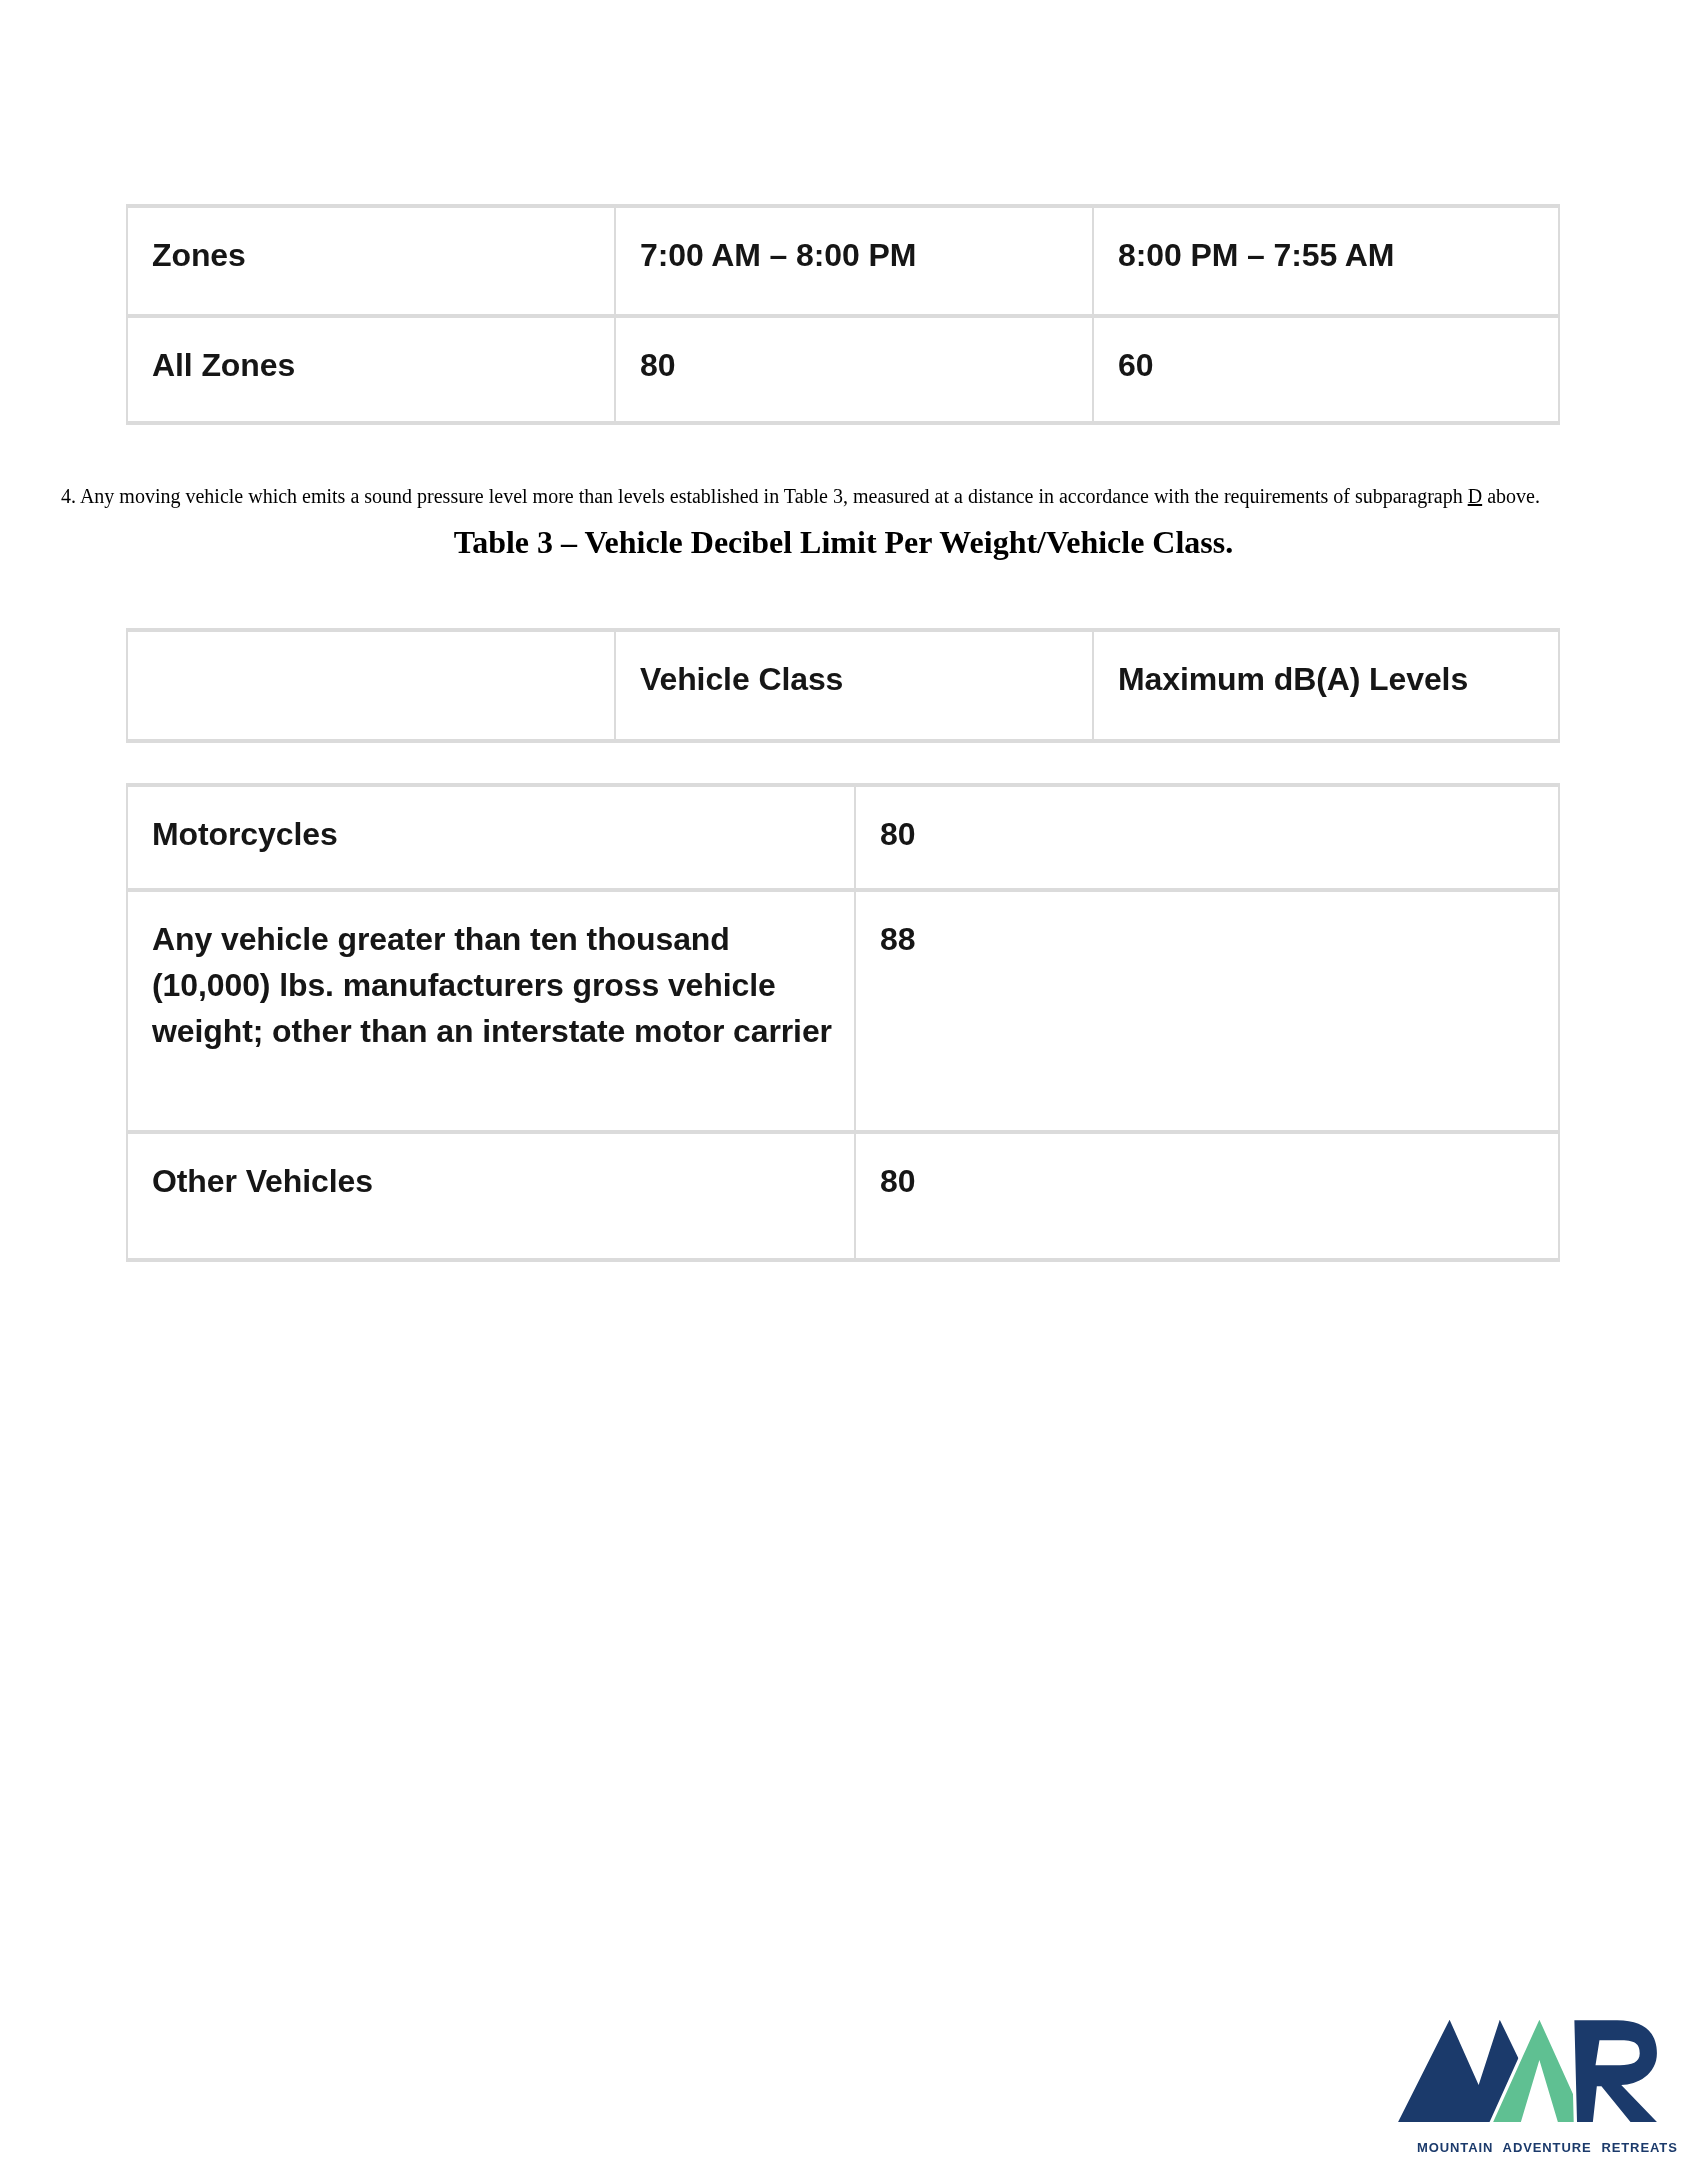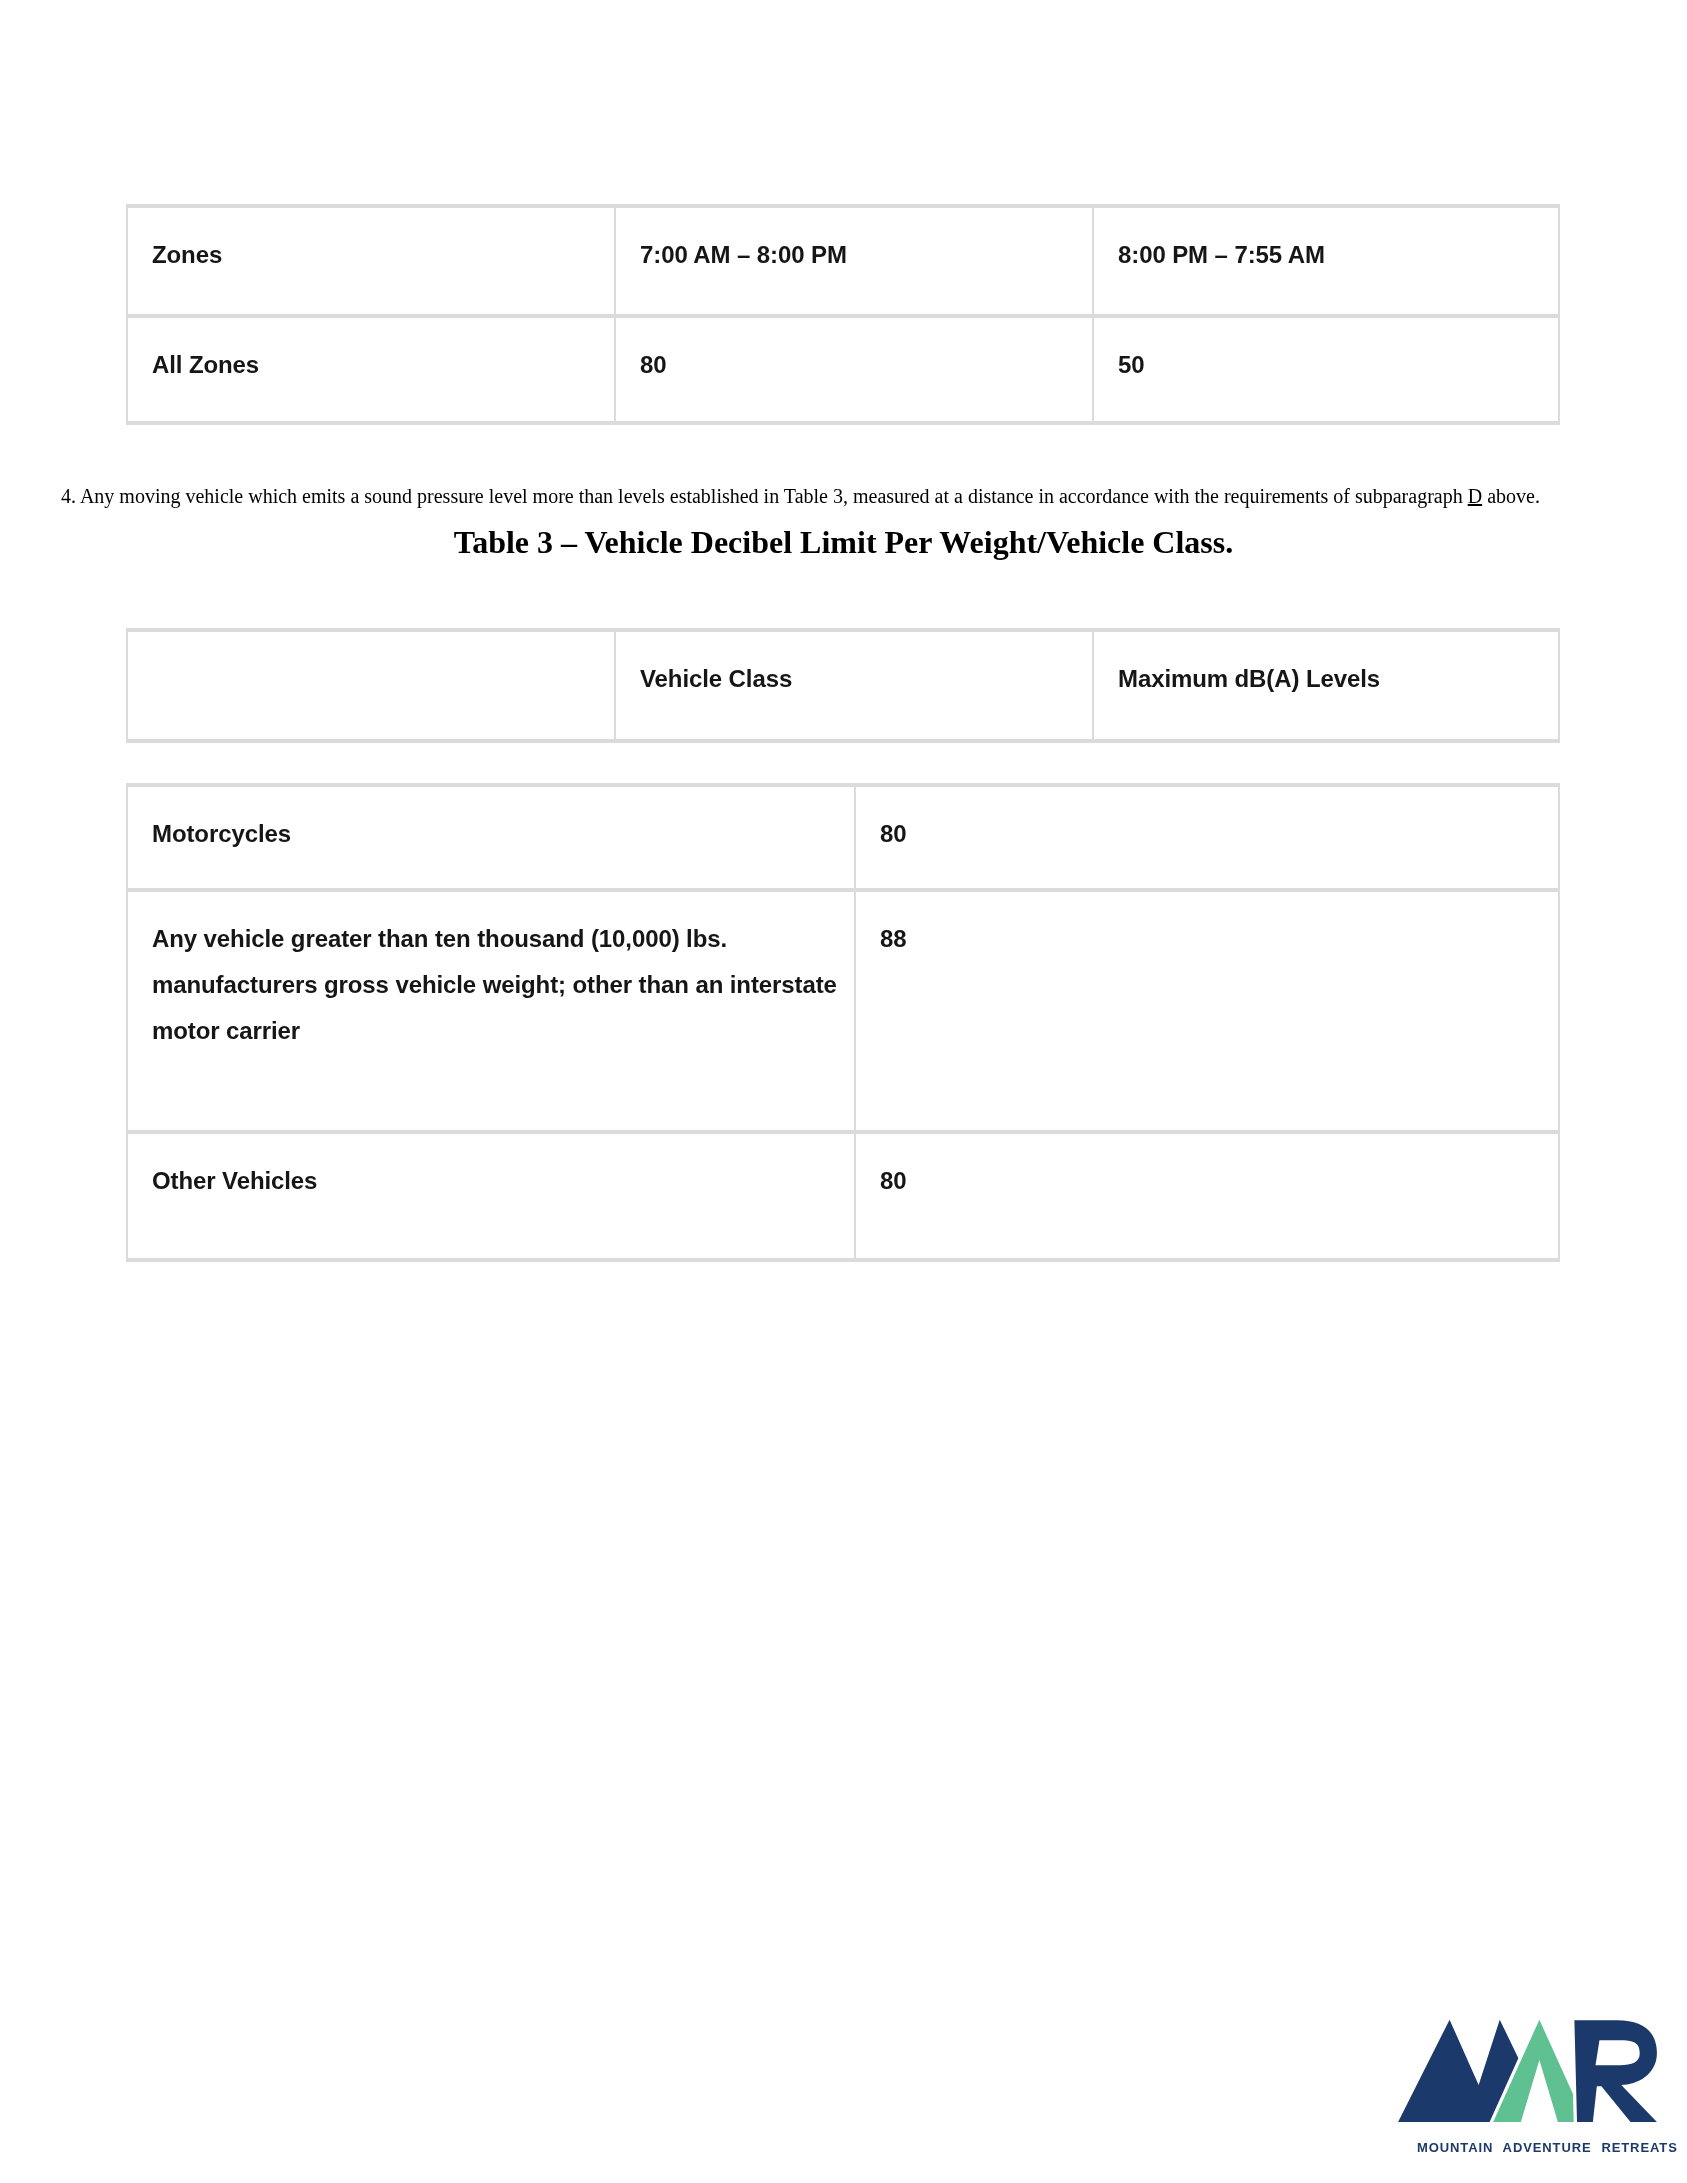--- a/index.html
+++ b/index.html
@@ -19,21 +19,21 @@
     border-collapse: collapse;
     table-layout: fixed;
   }
   table.doc-table td {
     border: 2.6px solid #dbdbdb;
     border-top-width: 4.6px;
     border-bottom-width: 4.6px;
     vertical-align: top;
     padding: 24px 16px 13.2px 24px;
     font-weight: 700;
-    font-size: 24px;
+    font-size: 32px;
     line-height: 46px;
     letter-spacing: -0.1px;
     color: #161616;
     background: #ffffff;
     word-wrap: break-word;
   }
   #zones-table   { left: 126px; top: 204px;  width: 1434px; }
   #class-table   { left: 126px; top: 628px;  width: 1434px; }
   #vehicle-table { left: 126px; top: 783px; width: 1434px; }
 
@@ -103,21 +103,21 @@
     </colgroup>
     <tbody>
       <tr class="r1">
         <td>Zones</td>
         <td>7:00 AM – 8:00 PM</td>
         <td>8:00 PM – 7:55 AM</td>
       </tr>
       <tr class="r2">
         <td>All Zones</td>
         <td>80</td>
-        <td>50</td>
+        <td>60</td>
       </tr>
     </tbody>
   </table>
 
   <p class="note"><span>4. Any moving vehicle which emits a sound pressure level more than levels established in Table 3, measured at a distance in accordance with the requirements of subparagraph </span><span class="u">D</span><span> above.</span></p>
 
   <div class="table3-heading">Table 3 – Vehicle Decibel Limit Per Weight/Vehicle Class.</div>
 
   <table class="doc-table" id="class-table">
     <colgroup>

